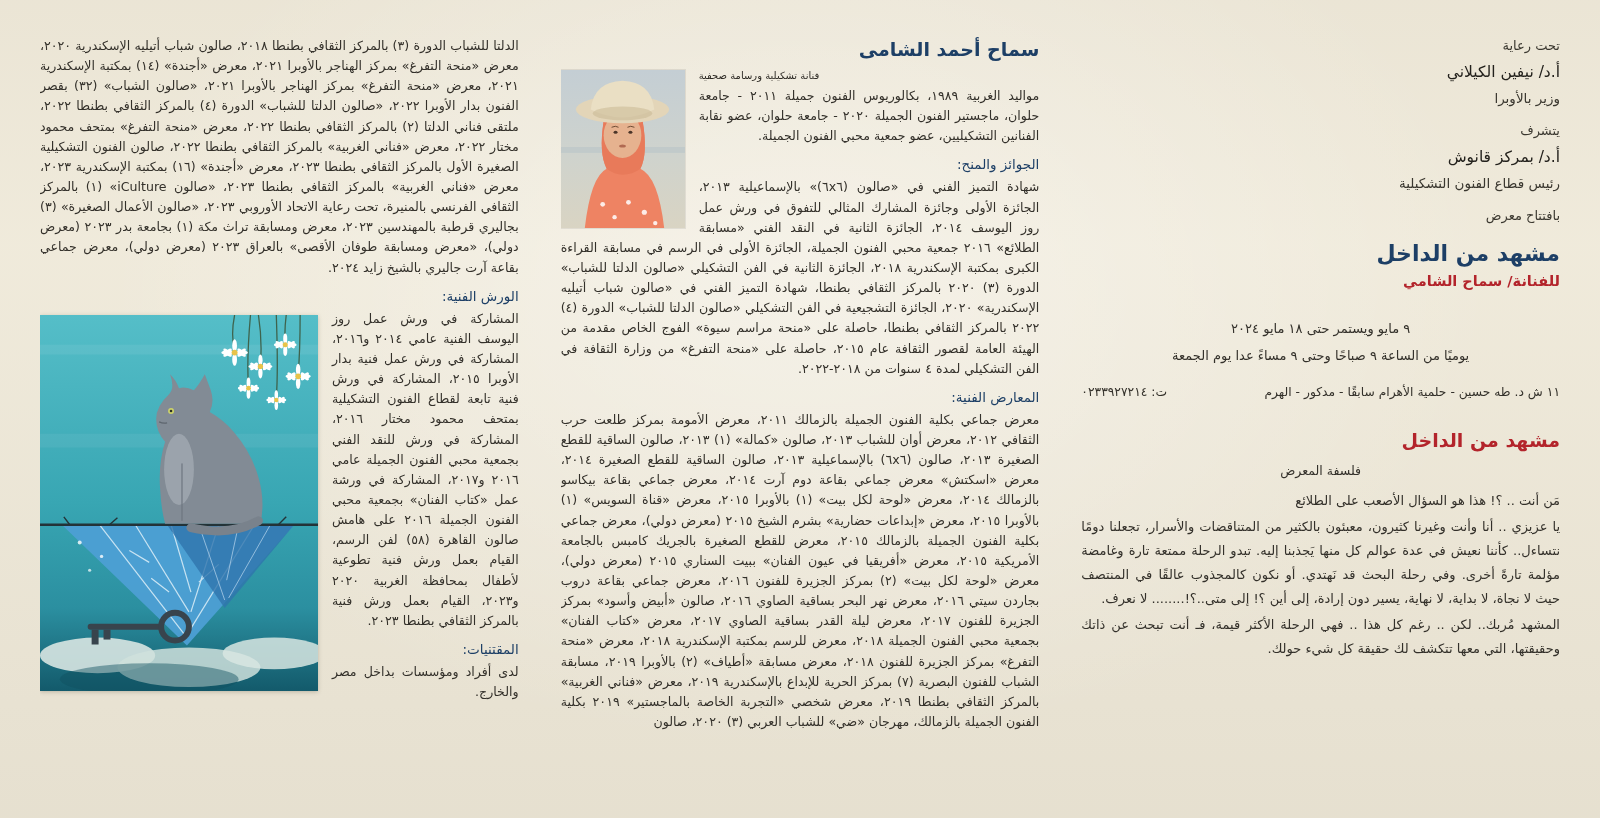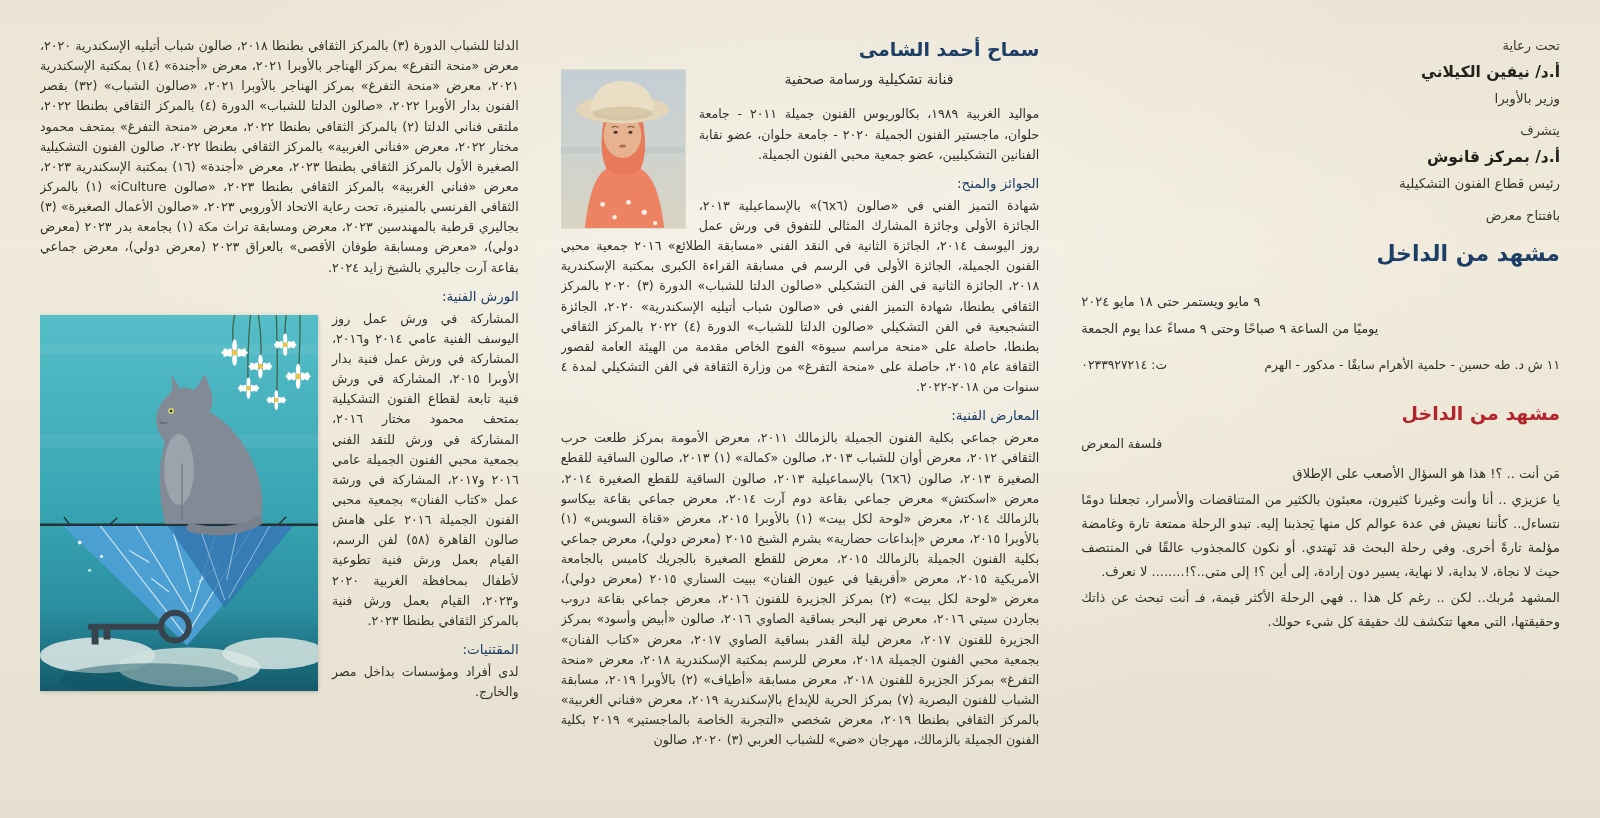--- a/index.html
+++ b/index.html
@@ -28,53 +28,53 @@
   }
   .col { flex: 1 1 0; min-width: 0; overflow: hidden; }
 
   p { margin: 0 0 6px; color: #33302a; font-size: 12.6px; line-height: 1.6; text-align: justify; }
   h1, h2, h3 { margin: 0; }
 
   
   .inv-header { text-align: right; margin-left: 150px; }
   .inv-header p { text-align: right; margin: 0 0 3px; }
   .inv-label { font-size: 13px; color: #3a372f; margin-top: 12px !important; }
-  .inv-name  { font-size: 15.5px; font-weight: bold; color: #23211c; }
+  .inv-name  { font-size: 15.5px; font-weight: normal; color: #23211c; }
   .inv-title { font-size: 13.5px; color: #3a372f; }
   .exh-title {
     font-size: 22px; font-weight: bold; color: #1d3f66;
     margin: 14px 0 4px; text-align: right;
   }
   .artist-line { font-size: 14.5px; font-weight: bold; color: #b3242b; text-align: right; }
   .inv-body { margin-top: 26px; }
   .inv-body .invite-line { text-align: right; font-size: 13px; line-height: 1.75; }
-  .inv-body .centered { text-align: left; font-size: 13px; margin-top: 4px; }
+  .inv-body .centered { text-align: center; font-size: 13px; margin-top: 4px; }
   .addr-row {
     display: flex; justify-content: space-between; align-items: baseline;
     margin-top: 18px; font-size: 12.3px; color: #33302a;
   }
   .red-heading {
     color: #b3242b; font-size: 19px; font-weight: bold;
     text-align: right; margin: 30px 0 10px;
   }
-  .phil-label { text-align: left; font-size: 12.5px; margin-bottom: 8px; }
+  .phil-label { text-align: center; font-size: 12.5px; margin-bottom: 8px; }
   .phil { font-size: 13px; line-height: 1.85; margin-bottom: 2px; }
 
   
   .name-heading {
     color: #1d3f66; font-size: 19px; font-weight: bold;
     text-align: right; margin: 2px 0 8px;
   }
   .artist-photo {
     float: left; width: 124px; height: 158px;
     margin: 2px 14px 8px 0; padding: 0;
     box-shadow: 0 0 0 1px rgba(0,0,0,0.08);
   }
   .artist-photo svg { display: block; width: 100%; height: 100%; }
-  .subtitle { text-align: center; font-size: 14px; margin-bottom: 14px; color: #2e2b25; }
+  .subtitle { text-align: left; font-size: 10px; margin-bottom: 2px; color: #2e2b25; }
   .section-h {
     color: #1d3f66; font-size: 13.5px; font-weight: normal;
     margin: 10px 0 5px; text-align: right;
   }
 
   
   .painting {
     float: left; width: 278px; height: 376px;
     margin: 6px 14px 8px 0; padding: 0;
     box-shadow: 0 1px 4px rgba(60,50,30,0.25);
@@ -92,34 +92,35 @@
     <section class="col col-invite">
       <div class="inv-header">
         <p class="inv-label" style="margin-top:0 !important">تحت رعاية</p>
         <p class="inv-name">أ.د/ نيفين الكيلاني</p>
         <p class="inv-title">وزير بالأوبرا</p>
         <p class="inv-label">يتشرف</p>
         <p class="inv-name">أ.د/ بمركز قانوش</p>
         <p class="inv-title">رئيس قطاع الفنون التشكيلية</p>
         <p class="inv-label">بافتتاح معرض</p>
         <h1 class="exh-title">مشهد من الداخل</h1>
+        <p class="artist-line">للفنانة/ سماح الشامي</p>
       </div>
 
       <div class="inv-body">
         <p class="centered">٩ مايو ويستمر حتى ١٨ مايو ٢٠٢٤</p>
         <p class="centered">يوميًا من الساعة ٩ صباحًا وحتى ٩ مساءً عدا يوم الجمعة</p>
         <div class="addr-row">
           <span>١١ ش د. طه حسين - حلمية الأهرام سابقًا - مدكور - الهرم</span>
           <span>ت: ٠٢٣٣٩٢٧٢١٤</span>
         </div>
       </div>
 
       <h2 class="red-heading">مشهد من الداخل</h2>
       <p class="phil-label">فلسفة المعرض</p>
-      <p class="phil">مَن أنت .. ؟! هذا هو السؤال الأصعب على الإطلاق</p>
+      <p class="phil">مَن أنت .. ؟! هذا هو السؤال الأصعب على الطلائع</p>
       <p class="phil">يا عزيزي .. أنا وأنت وغيرنا كثيرون، معبئون بالكثير من المتناقضات والأسرار، تجعلنا دومًا نتساءل.. كأننا نعيش في عدة عوالم كل منها يَجذبنا إليه. تبدو الرحلة ممتعة تارة وغامضة مؤلمة تارةً أخرى. وفي رحلة البحث قد نَهتدي. أو نكون كالمجذوب عالقًا في المنتصف حيث لا نجاة، لا بداية، لا نهاية، يسير دون إرادة، إلى أين ؟! إلى متى..؟!........ لا نعرف.</p>
       <p class="phil">المشهد مُربك.. لكن .. رغم كل هذا .. فهي الرحلة الأكثر قيمة، فـ أنت تبحث عن ذاتك وحقيقتها، التي معها تتكشف لك حقيقة كل شيء حولك.</p>
     </section>
 
     <section class="col col-bio">
       <h2 class="name-heading">سماح أحمد الشامى</h2>
 
       <figure class="artist-photo">
         <svg viewBox="0 0 125 160" preserveAspectRatio="none">
           <defs>

